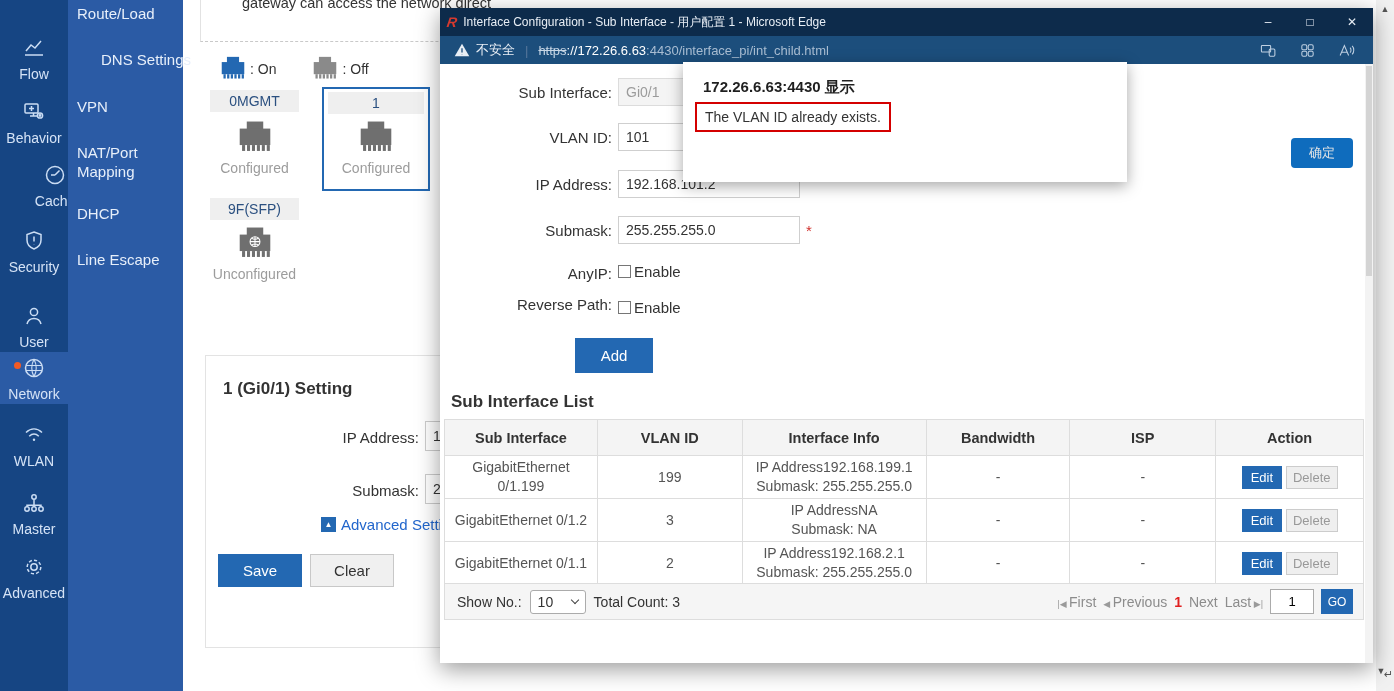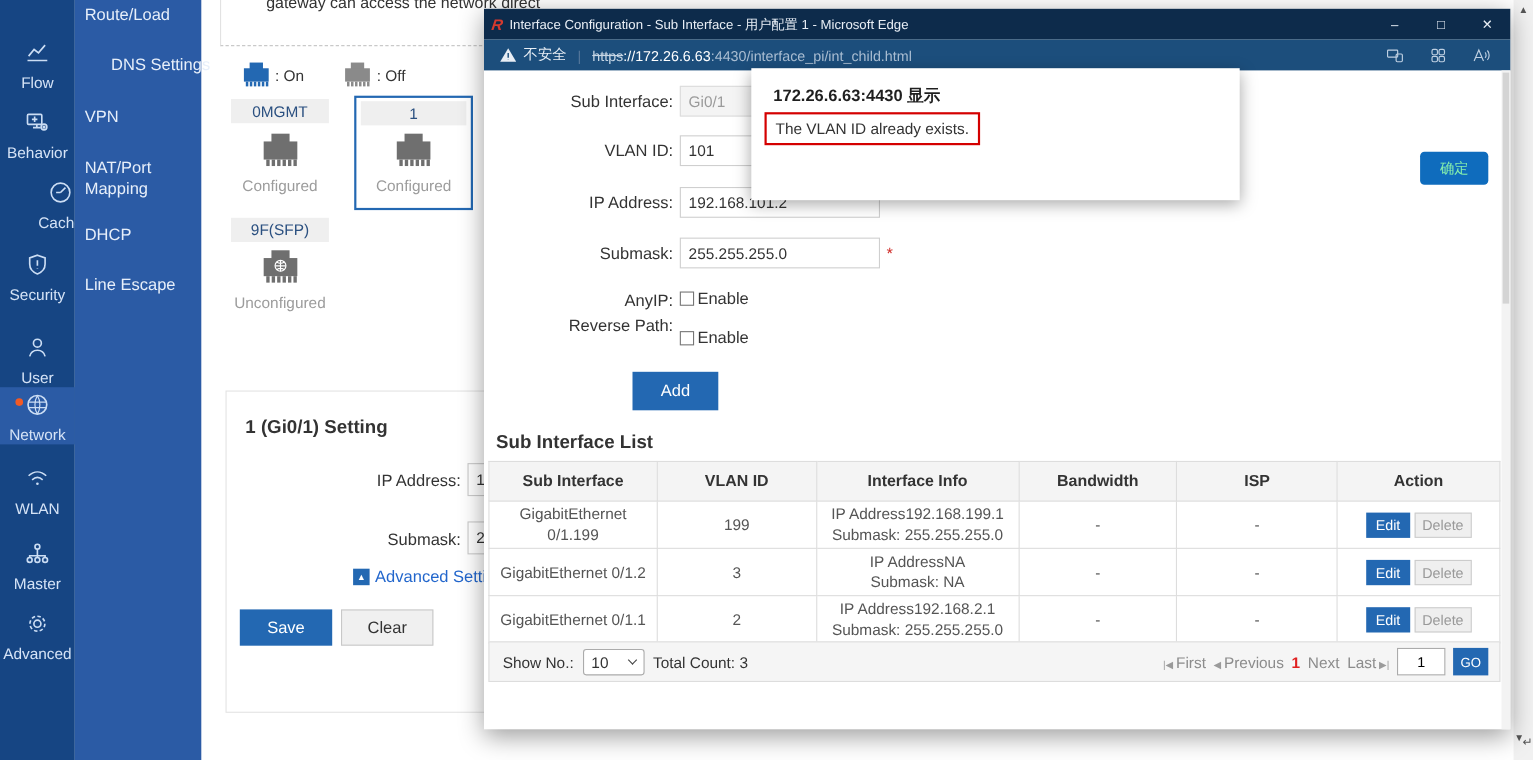--- a/index.html
+++ b/index.html
@@ -59,21 +59,21 @@
   .p-input { position:absolute; left:178px; width:182px; height:28px; border:1px solid #CFCFCF; background:#fff; font-size:14px; color:#333; padding:0 7px; }
   .p-input.disabled { background:#F4F4F4; color:#9B9B9B; border-color:#DCDCDC; }
   .req { position:absolute; color:#D0312D; font-size:15px; }
   .chk-row { position:absolute; display:flex; align-items:center; gap:3px; font-size:15px; color:#333; }
   .chkbox { width:13px; height:13px; border:1px solid #767676; background:#fff; display:inline-block; }
 
   
   #dialog { left:243px; top:54px; width:444px; height:120px; background:#fff; box-shadow:0 4px 14px rgba(0,0,0,.35); z-index:60; }
   #dialog-title { left:20px; top:16px; font-size:15px; font-weight:bold; color:#1F1F1F; }
   #dialog-msg { left:12px; top:40px; border:2px solid #D40000; padding:5px 8px; font-size:14px; color:#333; white-space:nowrap; }
-  #dialog-ok { left:608px; top:76px; width:62px; height:30px; background:#0F6CBD; color:#86efac; border:none; border-radius:4px; font-size:13px; cursor:pointer; }
+  #dialog-ok { left:608px; top:76px; width:62px; height:30px; background:#0F6CBD; color:#e5e5e5; border:none; border-radius:4px; font-size:13px; cursor:pointer; }
   
 
   
   #list-heading { left:11px; top:384px; font-size:17px; font-weight:bold; color:#333; }
   #sub-table { left:4px; top:411px; width:920px; border-collapse:collapse; font-size:14px; color:#555; }
   #sub-table th { background:#F4F4F4; color:#333; font-weight:bold; font-size:14.5px; height:36px; border:1px solid #DDD; }
   #sub-table td { border:1px solid #DDD; text-align:center; height:42px; padding:2px 4px; line-height:19px; }
   .tbl-btn-edit { background:#2368B2; color:#fff; border:none; padding:4px 9px; font-size:13px; cursor:pointer; }
   .tbl-btn-del { background:#EFEFEF; color:#999; border:1px solid #CCC; padding:3px 6px; font-size:13px; cursor:pointer; }
 
@@ -335,21 +335,21 @@
   <input class="p-input" style="top: 162px;" value="192.168.101.2">
   <span class="p-label" style="top:214px;">Submask:</span>
   <input class="p-input" style="top: 208px;" value="255.255.255.0">
   <span class="req" style="left:366px; top:214px;">*</span>
 
   <span class="p-label" style="top:257px;">AnyIP:</span>
   <span class="chk-row" style="left:178px; top:255px;">
     <span class="chkbox"></span>
     <span>Enable</span>
   </span>
-  <span class="p-label" style="top:280px;">Reverse Path:</span>
+  <span class="p-label" style="top:288px;">Reverse Path:</span>
   <span class="chk-row" style="left:178px; top:291px;">
     <span class="chkbox"></span>
     <span>Enable</span>
   </span>
 
   <button class="btn-blue abs" style="left:135px; top:330px; width:78px; height:35px;">Add</button>
 
   <div class="abs" id="list-heading">Sub Interface List</div>
   <table class="abs" id="sub-table">
     <colgroup>

